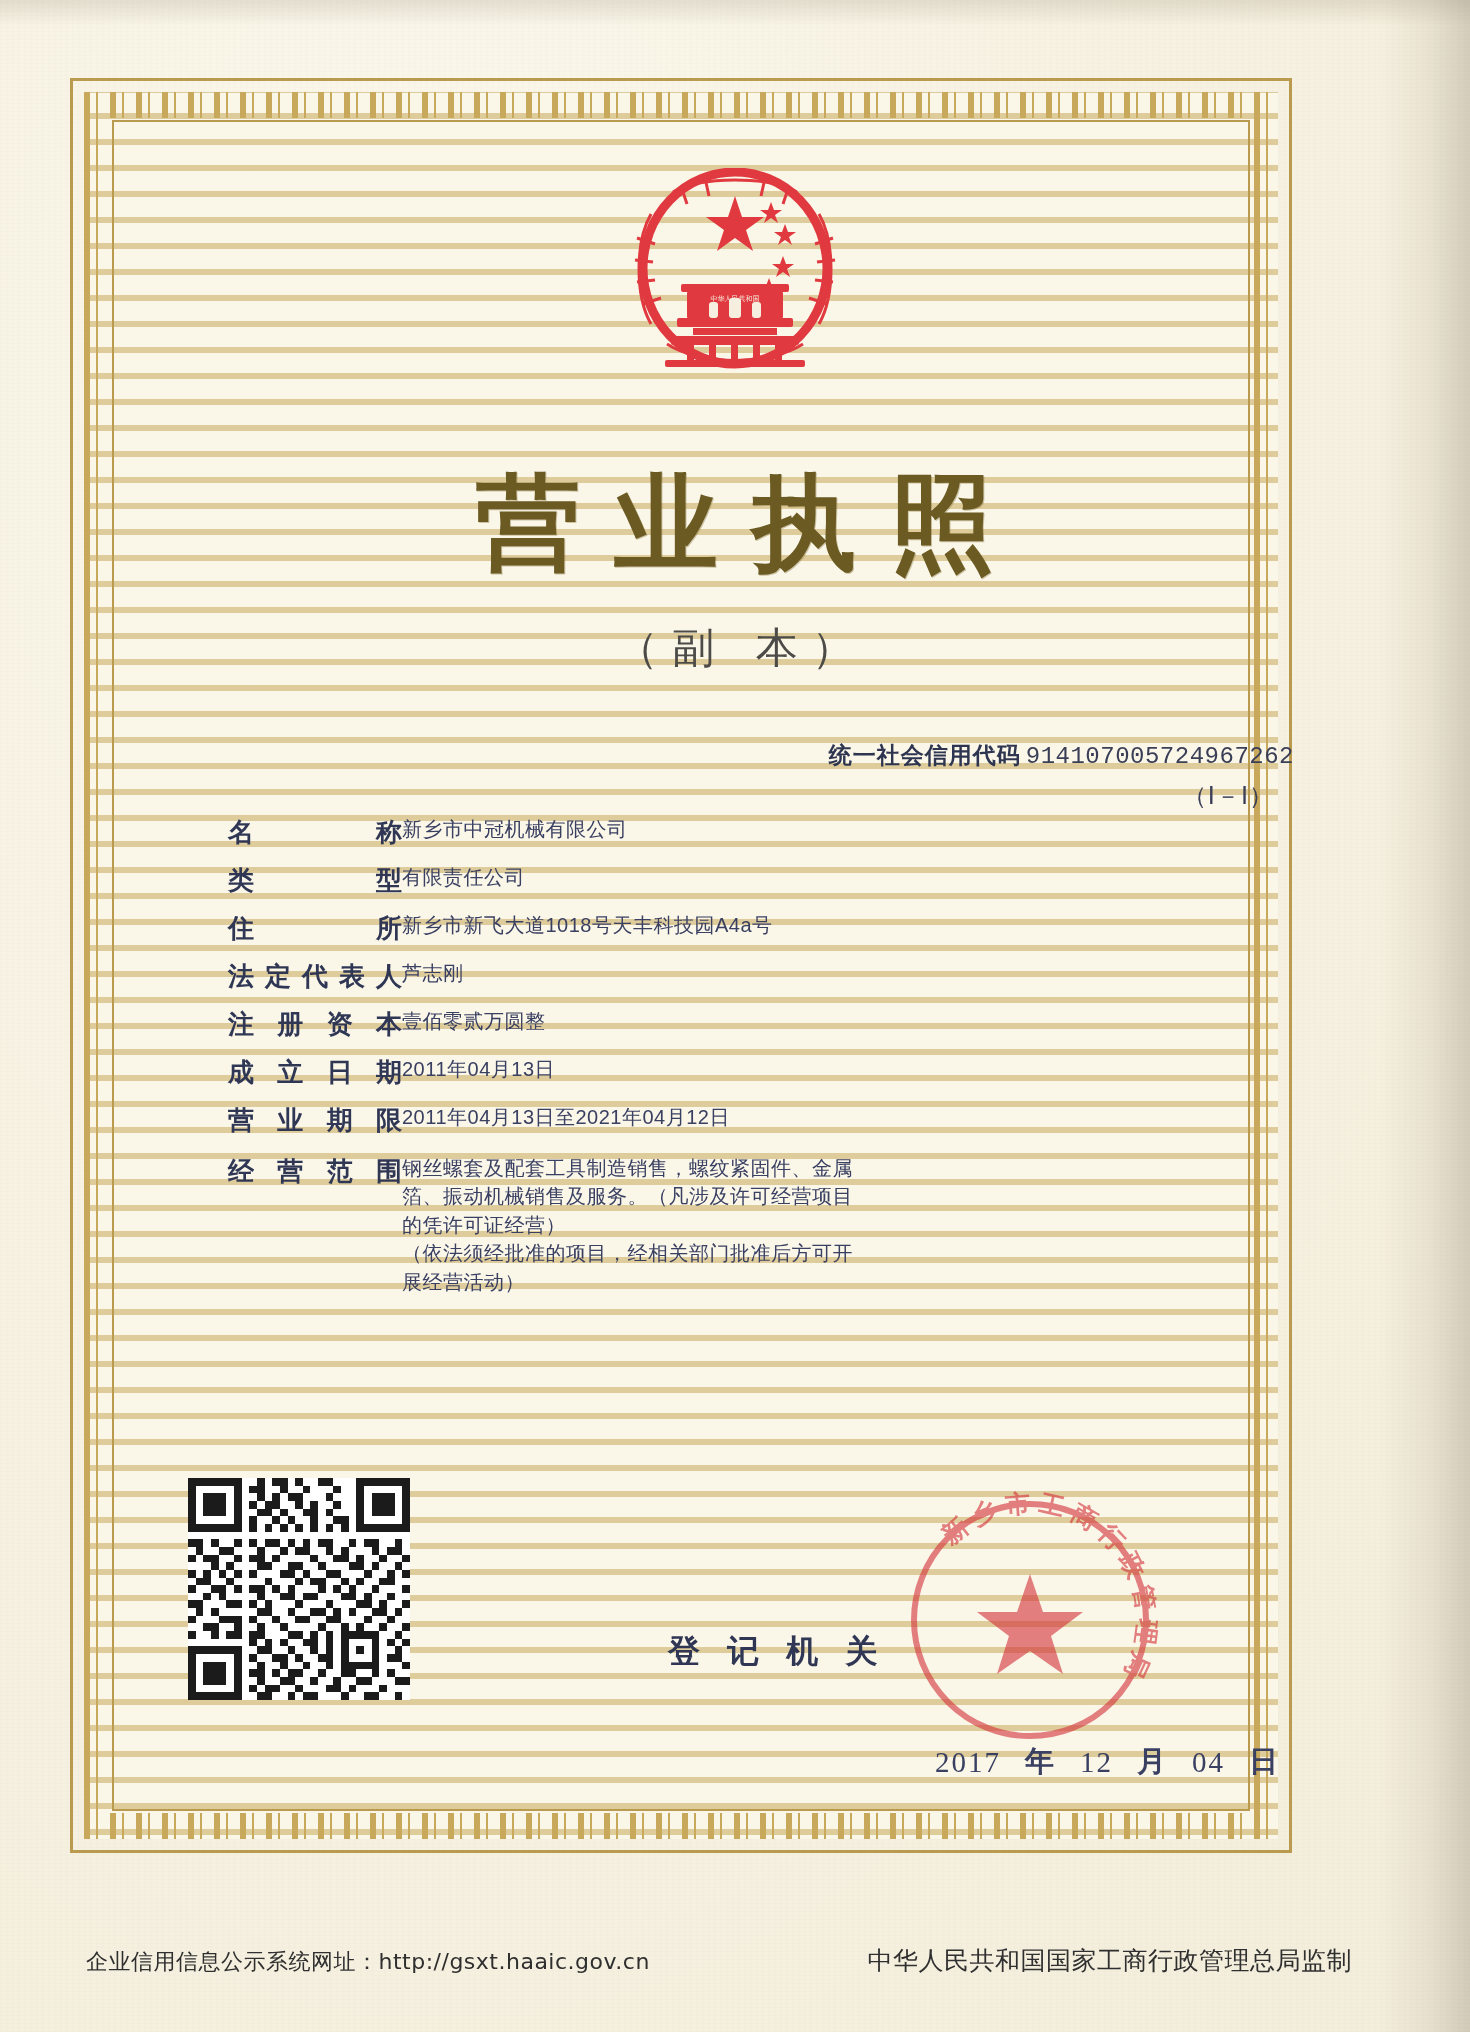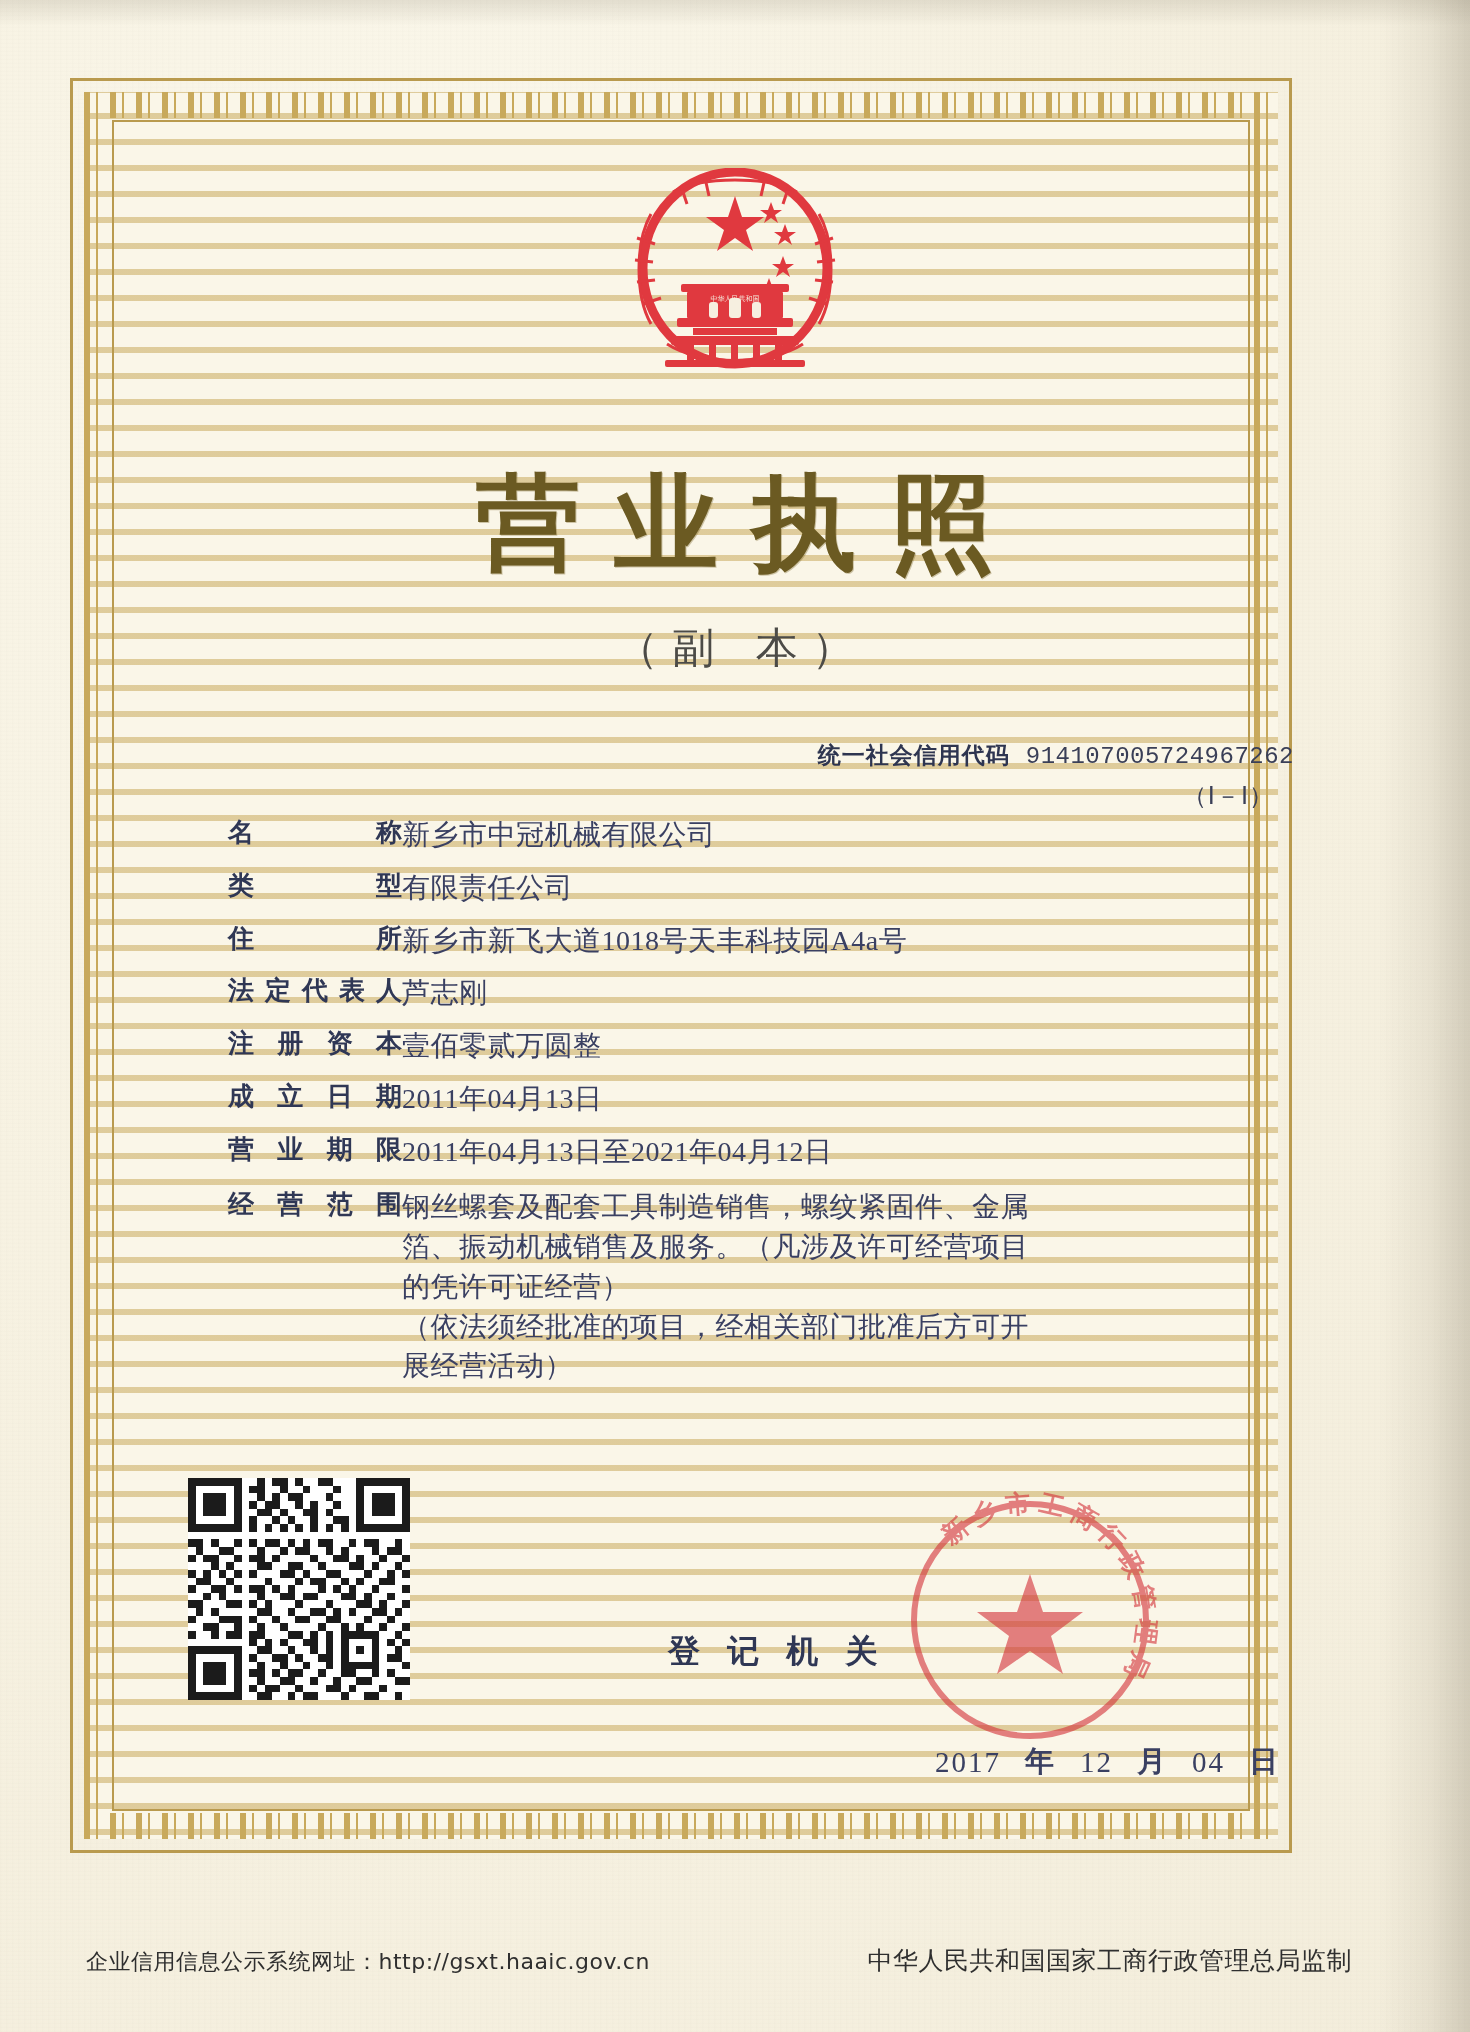--- a/index.html
+++ b/index.html
@@ -152,21 +152,21 @@
   #credit-code-label {
     font-size: 23px;
     font-weight: bold;
     letter-spacing: 1px;
     color: #2e3550;
     margin-left: 35px;
   }
   #credit-code-value {
     font-size: 24px;
     letter-spacing: 0.5px;
-    margin-left: 16px;
+    margin-left: 5px;
     color: #3a3f57;
     font-family: "Liberation Mono", monospace;
   }
   #serial-no {
     position: absolute;
     top: 780px;
     right: 196px;
     font-size: 24px;
     color: #3a3f57;
     letter-spacing: 1px;
@@ -193,22 +193,22 @@
     font-size: 26px;
     color: #2f3755;
     letter-spacing: 0;
     display: flex;
     justify-content: space-between;
   }
   .field-label.tight {
     letter-spacing: 0;
   }
   .field-value {
-    font-family: Liberation Serif, serif;
-    font-size: 28px;
+    font-family: Liberation Sans, sans-serif;
+    font-size: 20px;
     color: #3a4062;
     line-height: 1.42;
     letter-spacing: 0.5px;
   }
   .field-value.scope {
     width: 790px;
   }
   .scope-line { display: block; }
 
   

